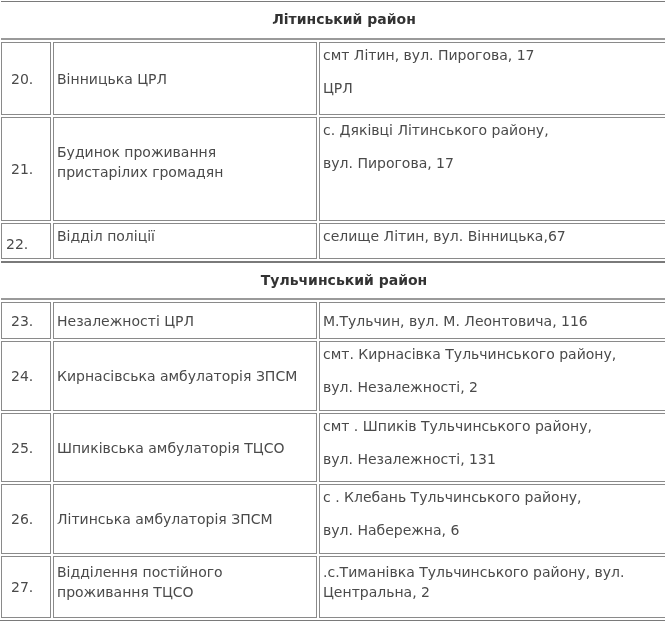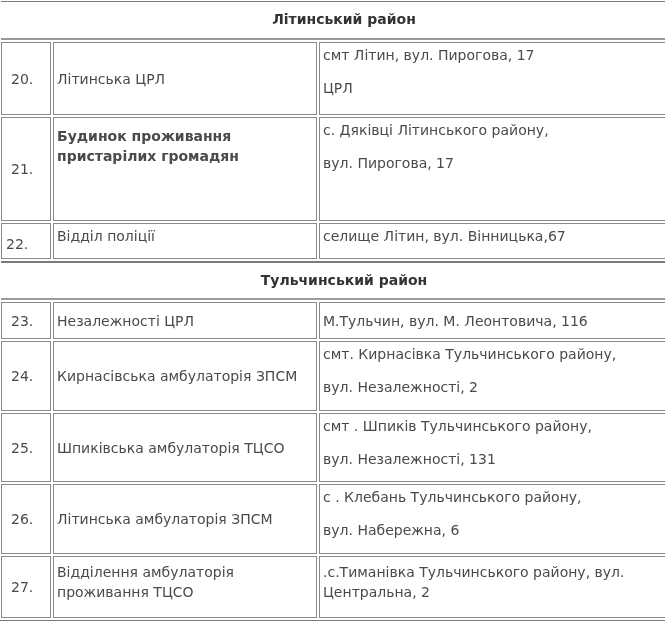--- a/index.html
+++ b/index.html
@@ -44,30 +44,30 @@
         <col class="c2">
         <col class="c3">
       </colgroup>
   <tbody>
 
     <tr>
       <td colspan="3" class="district first" style="height:21px;">Літинський район</td>
     </tr>
     <tr style="height:73px;">
       <td class="num">20.</td>
-      <td class="name middle">Літинська ЦРЛ</td>
+      <td class="name middle">Вінницька ЦРЛ</td>
       <td>
         <span class="p">смт  Літин, вул. Пирогова, 17</span>
         <span class="gap"></span>
         <span class="p">ЦРЛ</span>
       </td>
     </tr>
     <tr style="height:104px;">
       <td class="num">21.</td>
-      <td style="padding-top:8px;font-weight:bold;">
+      <td style="padding-top:24px;">
         <span class="p">Будинок проживання</span>
         <span class="p">пристарілих громадян</span>
       </td>
       <td>
         <span class="p">с. Дяківці Літинського району,</span>
         <span class="gap"></span>
         <span class="p">вул. Пирогова, 17</span>
       </td>
     </tr>
     <tr style="height:36px;">
@@ -107,21 +107,21 @@
       <td class="name middle">Літинська амбулаторія ЗПСМ</td>
       <td>
         <span class="p">с . Клебань Тульчинського району,</span>
         <span class="gap"></span>
         <span class="p">вул. Набережна, 6</span>
       </td>
     </tr>
     <tr style="height:62px;">
       <td class="num">27.</td>
       <td style="padding-top:5px;">
-        <span class="p">Відділення амбулаторія</span>
+        <span class="p">Відділення постійного</span>
         <span class="p">проживання ТЦСО</span>
       </td>
       <td style="padding-top:5px;">
         <span class="p">.с.Тиманівка Тульчинського району, вул.</span>
         <span class="p">Центральна, 2</span>
       </td>
     </tr>
   </tbody>
 </table>
 </div>

